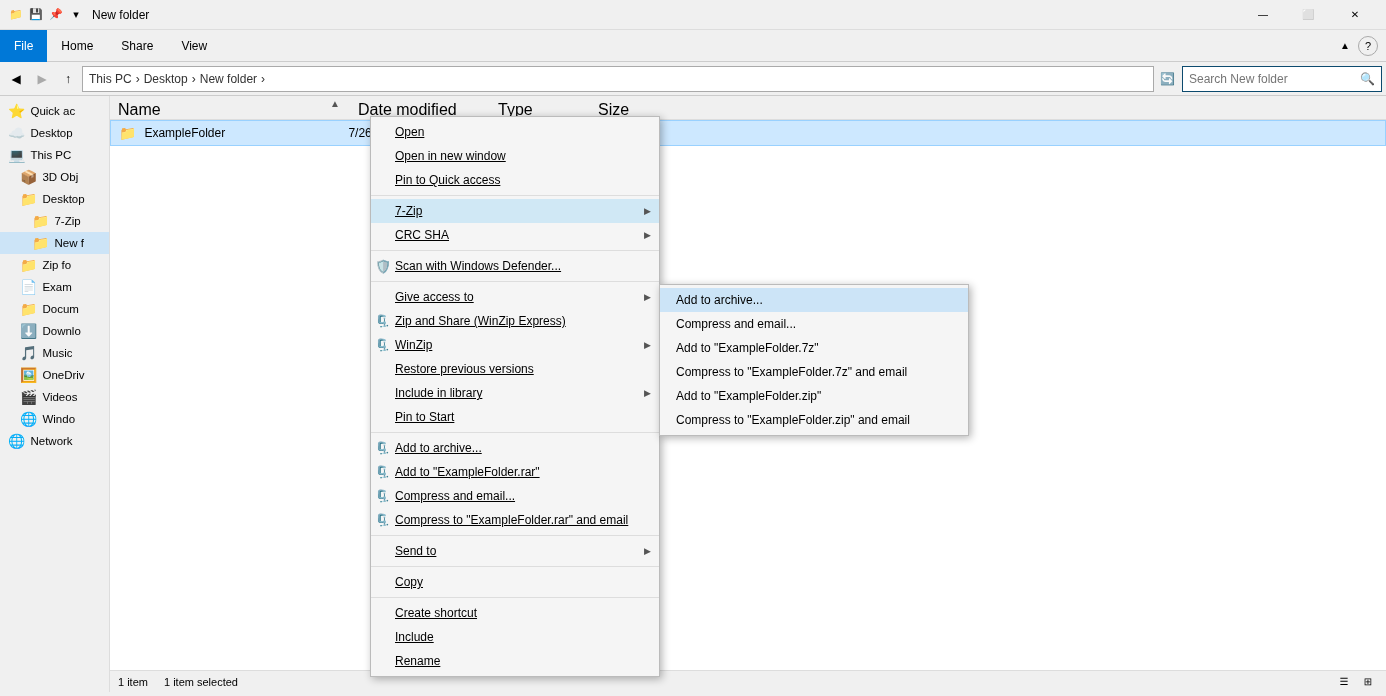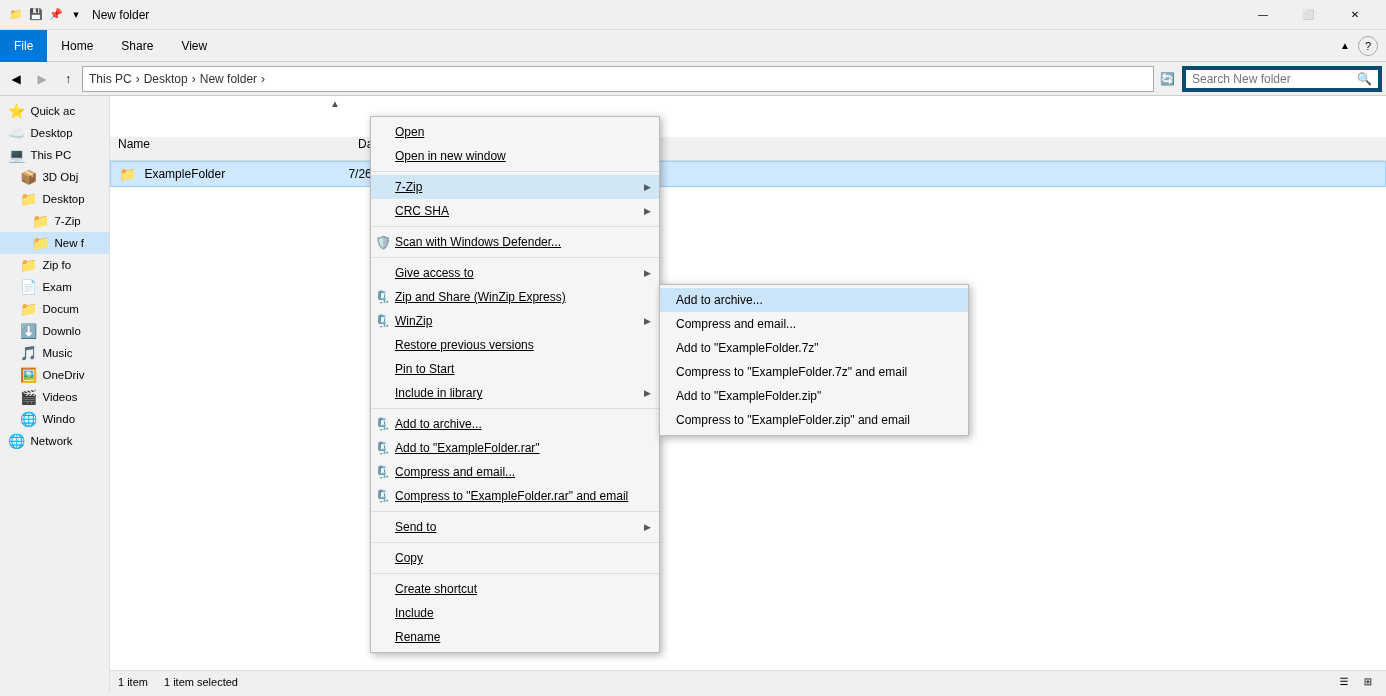--- a/index.html
+++ b/index.html
@@ -61,21 +61,21 @@
       display: flex; align-items: center;
       padding: 0 6px;
       font-size: 12px;
       gap: 4px;
     }
     .address-bar span { color: #333; }
     .address-sep { color: #666; }
     .search-box {
       width: 200px; height: 26px;
       background: white;
-      border: 4px solid #0c4a6e;
+      border: 1px solid #0c4a6e;
       display: flex; align-items: center;
       padding: 0 6px;
       gap: 4px;
     }
     .search-input { border: none; outline: none; font-size: 12px; flex: 1; color: #999; }
     .refresh-btn { width: 24px; height: 26px; display: flex; align-items: center; justify-content: center; font-size: 12px; cursor: pointer; }
 
     
     .main-layout { display: flex; height: calc(696px - 100px); }
 
@@ -102,27 +102,26 @@
     
     .content-area {
       flex: 1;
       background: white;
       position: relative;
       overflow: hidden;
     }
 
     
     .col-headers {
-      display: flex; align-items: flex-start;
+      display: flex; align-items: flex-end;
       height: 24px;
       background: #f0f0f0;
       border-bottom: 1px solid #ddd;
       padding: 0 8px;
-      font-size: 12px;
-      margin-top: 41px;
+      font-size: 16px;
     }
     .col-name { width: 240px; }
     .col-date { width: 140px; }
     .col-type { width: 100px; }
     .col-size { width: 80px; }
 
     
     .file-row {
       display: flex; align-items: center;
       height: 26px;
@@ -335,20 +334,24 @@
 
     <div class="context-menu">
       <div class="cm-item">
         <span class="cm-icon"></span>
         <span>Open</span>
       </div>
       <div class="cm-item">
         <span class="cm-icon"></span>
         <span>Open in new window</span>
       </div>
+      <div class="cm-item">
+        <span class="cm-icon"></span>
+        <span>Pin to Quick access</span>
+      </div>
       <div class="cm-divider"></div>
       <div class="cm-item has-sub highlighted">
         <span class="cm-icon"></span>
         <span>7-Zip</span>
       </div>
       <div class="cm-item has-sub">
         <span class="cm-icon"></span>
         <span>CRC SHA</span>
       </div>
       <div class="cm-divider"></div>
@@ -366,27 +369,27 @@
         <span>Zip and Share (WinZip Express)</span>
       </div>
       <div class="cm-item has-sub">
         <span class="cm-icon" style="font-size:12px;">🗜️</span>
         <span>WinZip</span>
       </div>
       <div class="cm-item">
         <span class="cm-icon"></span>
         <span>Restore previous versions</span>
       </div>
+      <div class="cm-item has-sub">
+        <span class="cm-icon"></span>
+        <span>Include in library</span>
+      </div>
       <div class="cm-item">
         <span class="cm-icon"></span>
         <span>Pin to Start</span>
-      </div>
-      <div class="cm-item has-sub">
-        <span class="cm-icon"></span>
-        <span>Include in library</span>
       </div>
       <div class="cm-divider"></div>
       <div class="cm-item">
         <span class="cm-icon" style="font-size:12px;">🗜️</span>
         <span>Add to archive...</span>
       </div>
       <div class="cm-item">
         <span class="cm-icon" style="font-size:12px;">🗜️</span>
         <span>Add to "ExampleFolder.rar"</span>
       </div>

